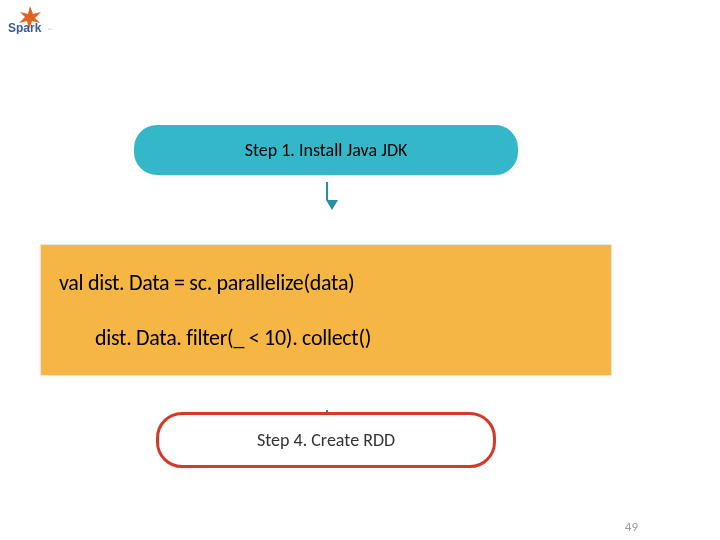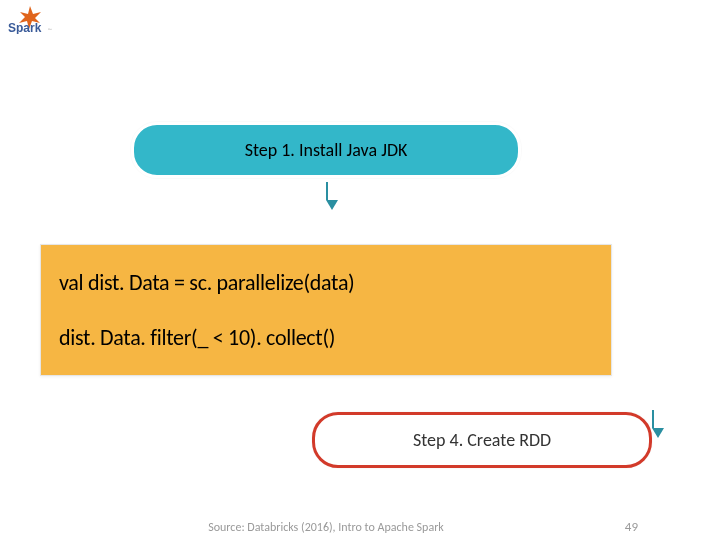--- a/index.html
+++ b/index.html
@@ -10,25 +10,25 @@
   .title-wrap { position: absolute; top: 8px; left: 30px; right: 30px; text-align: center; }
   .title { font-size: 25px; line-height: 1.18; font-weight: 700; color: #1b4da1; letter-spacing: -0.2px; }
   .steps { position: absolute; top: 122px; left: 0; right: 0; display: flex; flex-direction: column; align-items: center; }
   .step { width: 390px; border-radius: 26px; background: #33b7c9; color: #000000; border: 3px solid #fff; outline: 0 solid transparent; padding: 14px 10px; text-align: center; font-size: 18px; font-weight: 400; box-shadow: 0 0 0 1px rgba(0,0,0,0.02); }
   .step.final { background: #fff; color: #333; border: 3px solid #d23a2a; width: 340px; }
   .arrow { width: 0; height: 0; margin: 4px 0 2px 0; }
   .arrow .shaft { width: 2px; height: 18px; background: #2a8fa1; margin: 0 auto; }
   .arrow .head { width: 0; height: 0; border-left: 6px solid transparent; border-right: 6px solid transparent; border-top: 10px solid #2a8fa1; margin: 0 auto; }
   .code-overlay { position: absolute; top: 244px; left: 40px; right: 40px; background: #f6b643; border: 1px solid #e6e6e6; padding: 18px 18px; box-shadow: 0 1px 3px rgba(0,0,0,0.06); }
   .code-overlay .line { font-family: "Segoe UI", Calibri, Arial, sans-serif; font-size: 22px; color: #000000; margin: 6px 0 28px 0; letter-spacing: -0.3px; }
-  .code-overlay .line:last-child { margin-bottom: 6px; }
+  .code-overlay .line:last-child { margin-bottom: 6px; margin-left: 36px; }
   .source { position: absolute; bottom: 6px; left: 0; right: 0; text-align: center; font-size: 12px; color: #9a9a9a; }
   .pagenum { position: absolute; bottom: 6px; right: 14px; font-size: 13px; color: #9a9a9a; }
   
-  .final-block { position: absolute; top: 406px; left: 0; right: 0; display: flex; flex-direction: column; align-items: flex-end; }
+  .final-block { position: absolute; top: 406px; left: 0; right: 0; display: flex; flex-direction: column; align-items: center; }
 </style>
 </head>
 <body>
 <div class="slide">
 
   <div class="logo">
     <svg viewBox="0 0 58 28">
       <g>
         <polygon fill="#e0641b" points="24,0 27,8 35,6 29,12 34,17 26,15 23,23 21,15 13,17 19,11 14,6 22,8"></polygon>
       </g>
@@ -58,16 +58,15 @@
   <div class="final-block">
     <div class="arrow">
       <div class="shaft"></div>
         <div class="head"></div>
     </div>
     <div class="step final">
       <span>Step 4. Create RDD</span>
     </div>
   </div>
 
-  <div class="source">Source: Databricks (2016), Intro to Apache Spark</div>
   <div class="pagenum">49</div>
 
 </div>
 
 </body></html>

